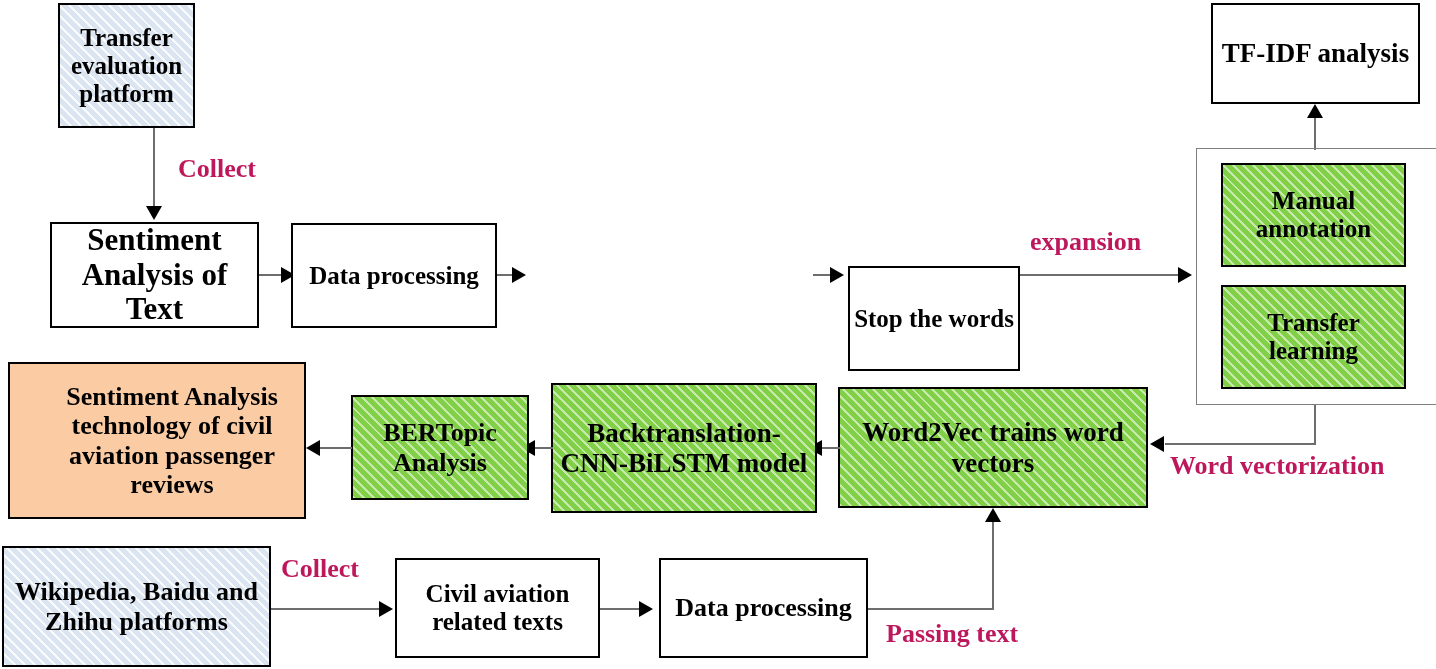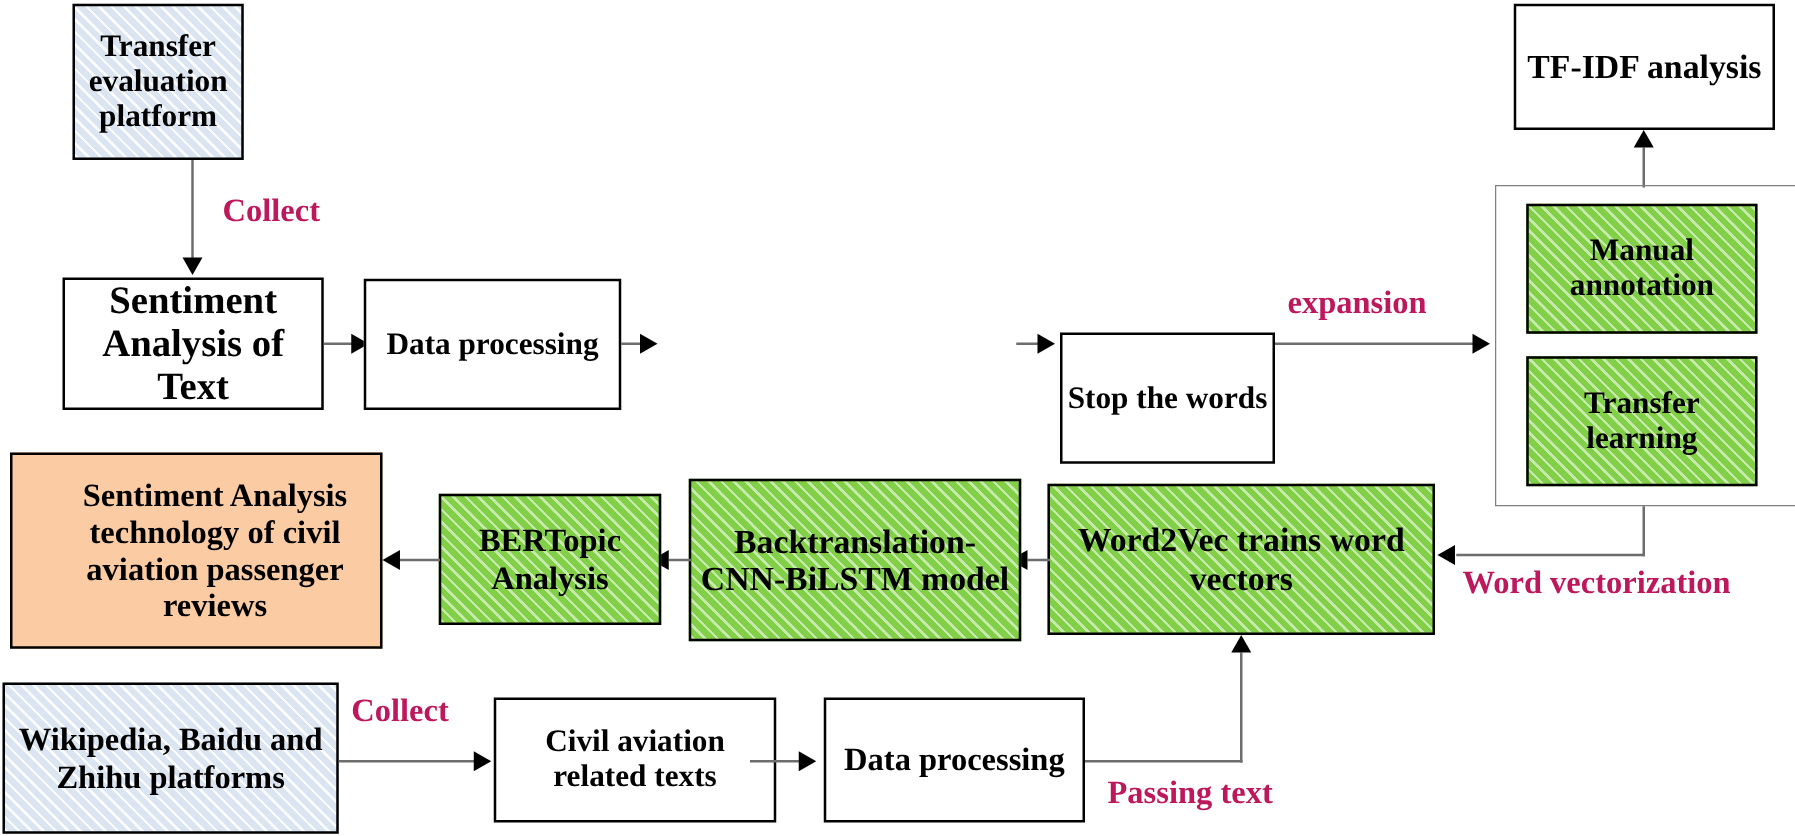--- a/index.html
+++ b/index.html
@@ -165,21 +165,21 @@
   <div class="arrow arrow-left" style="left:306px; top:440px;"></div>
 
   <div class="node node-orange" style="left:8px; top:362px; width:298px; height:157px; font-size:26px;padding-left:34px;">Sentiment Analysis technology of civil aviation passenger reviews</div>
 
   <div class="node node-blue" style="left:2px; top:546px; width:269px; height:121px; font-size:26px;">Wikipedia, Baidu and Zhihu platforms</div>
 
   <div class="conn conn-h" style="left:271px; top:608px; width:110px;"></div>
   <div class="arrow arrow-right" style="left:379px; top:601px;"></div>
   <div class="edge-label" style="left:281px; top:555px; font-size:26px;">Collect</div>
 
-  <div class="node node-white" style="left:395px; top:558px; width:226px; height:100px; font-size:25px;">Civil aviation related texts</div>
+  <div class="node node-white" style="left:395px; top:558px; width:205px; height:100px; font-size:25px;">Civil aviation related texts</div>
 
   <div class="conn conn-h" style="left:600px; top:608px; width:42px;"></div>
   <div class="arrow arrow-right" style="left:639px; top:601px;"></div>
 
   <div class="node node-white" style="left:659px; top:558px; width:209px; height:100px; font-size:26px;">Data processing</div>
 
   <div class="conn conn-h" style="left:868px; top:608px; width:126px;"></div>
   <div class="conn conn-v" style="left:992px; top:522px; height:88px;"></div>
   <div class="arrow arrow-up" style="left:985px; top:508px;"></div>
   <div class="edge-label" style="left:886px; top:620px; font-size:26px;">Passing text</div>

